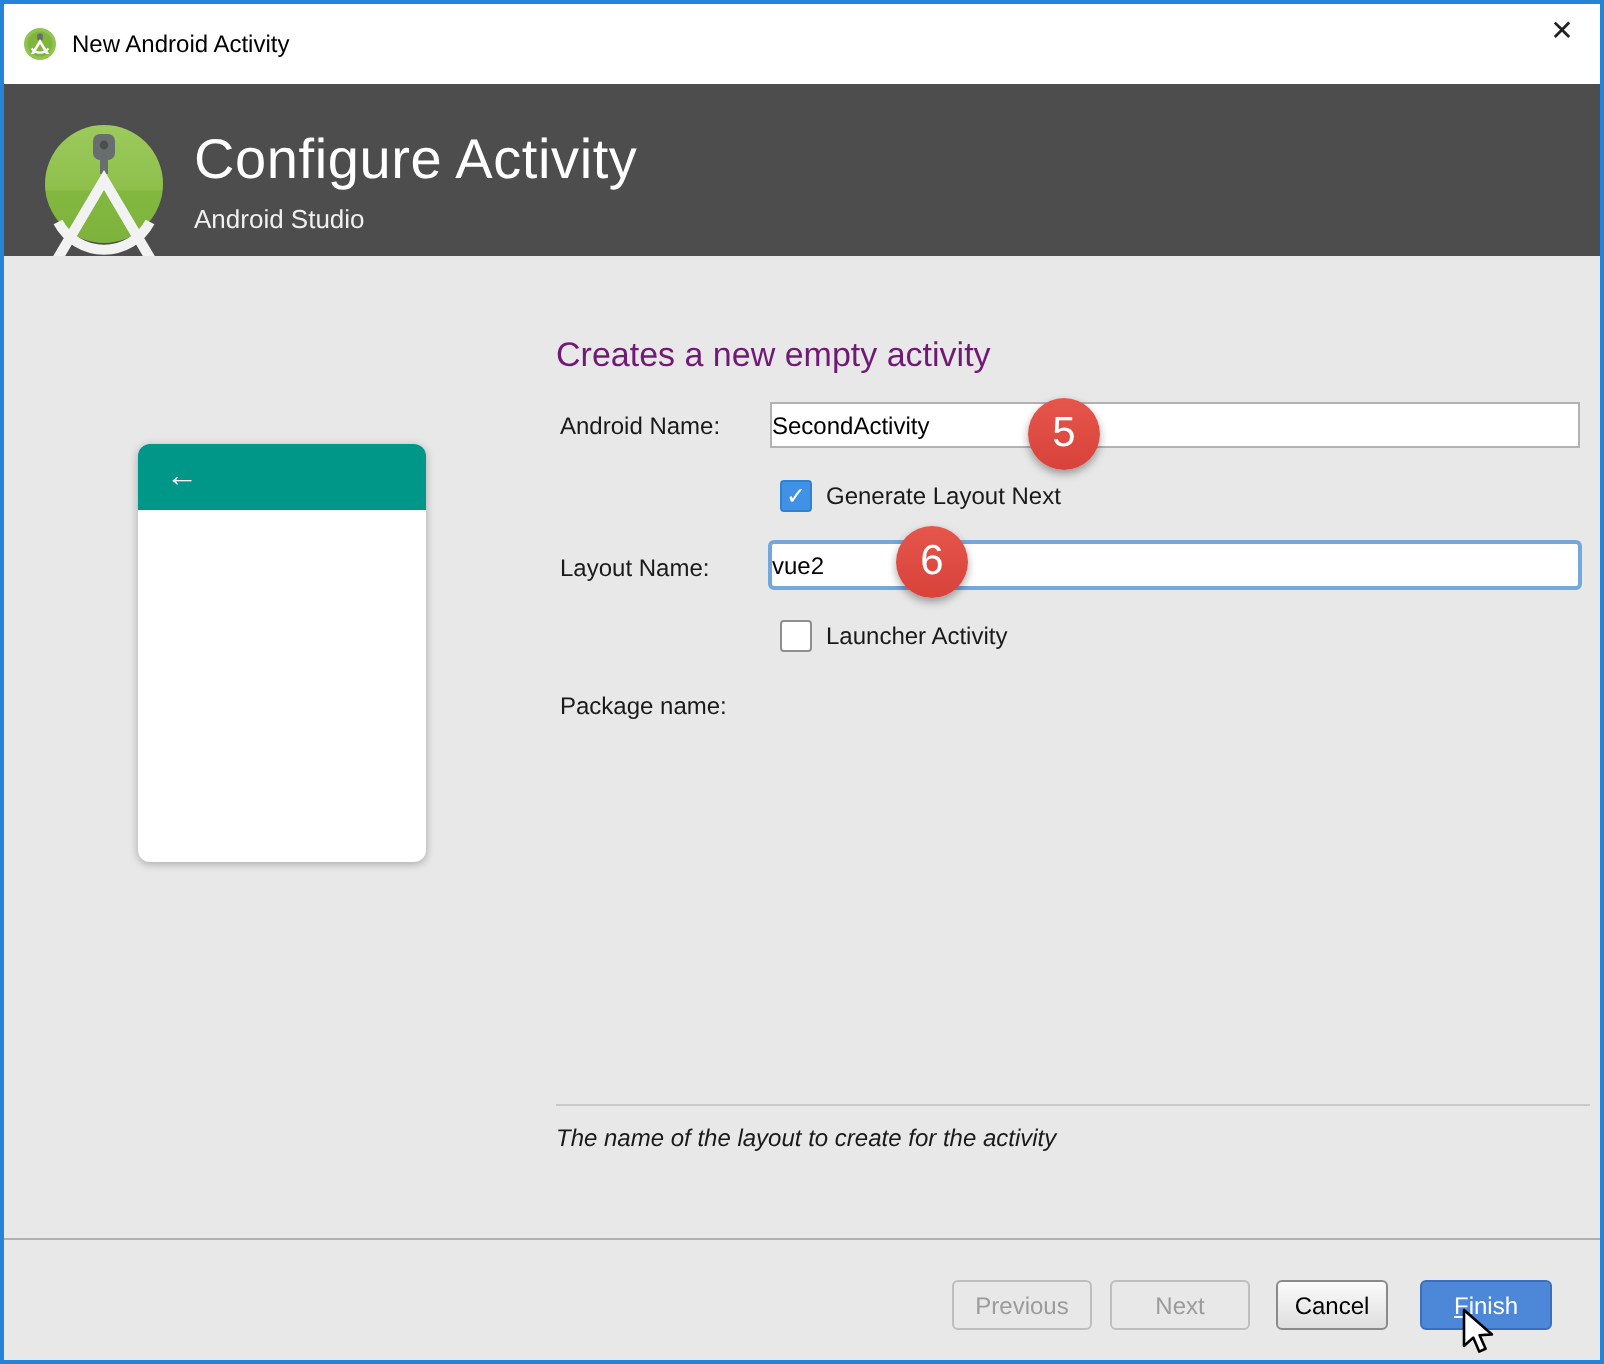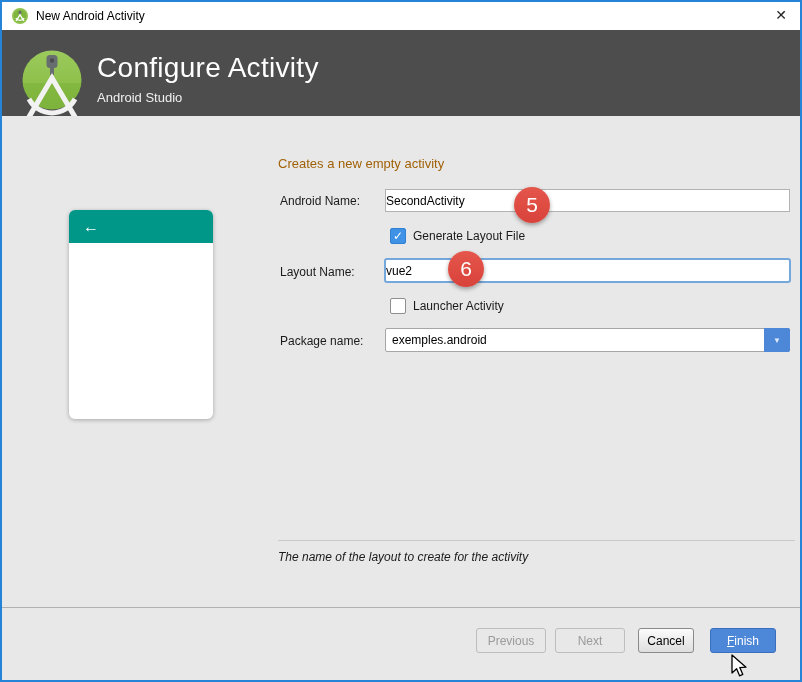--- a/index.html
+++ b/index.html
@@ -7,21 +7,21 @@
   body { font-family:"Liberation Sans","DejaVu Sans",sans-serif; background:#fff; }
 
   .window {
     position:relative; width:802px; height:682px;
     border:2px solid #2584d8; background:#e8e8e8;
     overflow:hidden;
   }
 
   
   .titlebar {
-    position:relative; height:28px; background:#ffffff;
+    position:relative; height:40px; background:#ffffff;
     display:flex; align-items:center; padding-left:10px;
   }
   .titlebar-icon { width:16px; height:16px; margin-right:8px; flex:0 0 auto; }
   .titlebar-title { font-size:12px; color:#000; }
   .close-btn {
     position:absolute; right:6px; top:0; width:26px; height:26px;
     display:flex; align-items:center; justify-content:center;
     font-size:14px; color:#222; cursor:default;
   }
 
@@ -43,21 +43,21 @@
     background:#ffffff; border-radius:6px;
     box-shadow:0 1px 4px rgba(0,0,0,0.28);
     overflow:hidden;
   }
   .preview-header {
     height:33px; background:#009688;
     display:flex; align-items:center; padding-left:14px;
   }
   .preview-back { color:#ffffff; font-size:16px; font-weight:bold; }
 
-  .creates-text { position:absolute; left:276px; top:40px; font-size:13px; color:#a16207; }
+  .creates-text { position:absolute; left:276px; top:40px; font-size:17px; color:#701a75; }
 
   .field-label { position:absolute; left:278px; font-size:12px; color:#1a1a1a; }
 
   .text-field {
     position:absolute; height:23px; background:#fff;
     border:1px solid #b2b2b2; font-size:12px; color:#000;
     padding:0 0; font-family:"Liberation Sans","DejaVu Sans",sans-serif;
     outline:none;
   }
   .text-field.focused {
@@ -177,41 +177,35 @@
     <div class="creates-text">Creates a new empty activity</div>
 
     <div class="field-label" style="top:78px;">Android Name:</div>
     <input class="text-field" style="left: 383px; top: 73px; width: 405px;" type="text" value="SecondActivity">
     <div class="badge" style="left:512px; top:71px;">5</div>
 
     <div class="checkbox-row" style="left:388px; top:112px;">
       <div class="checkbox checked">
         <span>✓</span>
       </div>
-      <span class="checkbox-label">Generate Layout File</span>
+      <span class="checkbox-label">Generate Layout Next</span>
     </div>
 
     <div class="field-label" style="top:149px;">Layout Name:</div>
     <input class="text-field focused" style="left: 382px; top: 142px; width: 407px;" type="text" value="vue2">
     <div class="badge" style="left:446px; top:135px;">6</div>
 
     <div class="checkbox-row" style="left:388px; top:182px;">
       <div class="checkbox unchecked">
         <span></span>
       </div>
       <span class="checkbox-label">Launcher Activity</span>
     </div>
 
     <div class="field-label" style="top:218px;">Package name:</div>
-    <div class="combo">
-      <span class="combo-value">exemples.android</span>
-      <div class="combo-arrow-btn">
-        <span class="arrow">▼</span>
-      </div>
-    </div>
 
     <div class="right-separator"></div>
     <div class="help-text">The name of the layout to create for the activity</div>
   </div>
 
   <div class="bottombar">
     <div class="btn btn-disabled btn-previous">
       <span>Previous</span>
     </div>
     <div class="btn btn-disabled btn-next">

